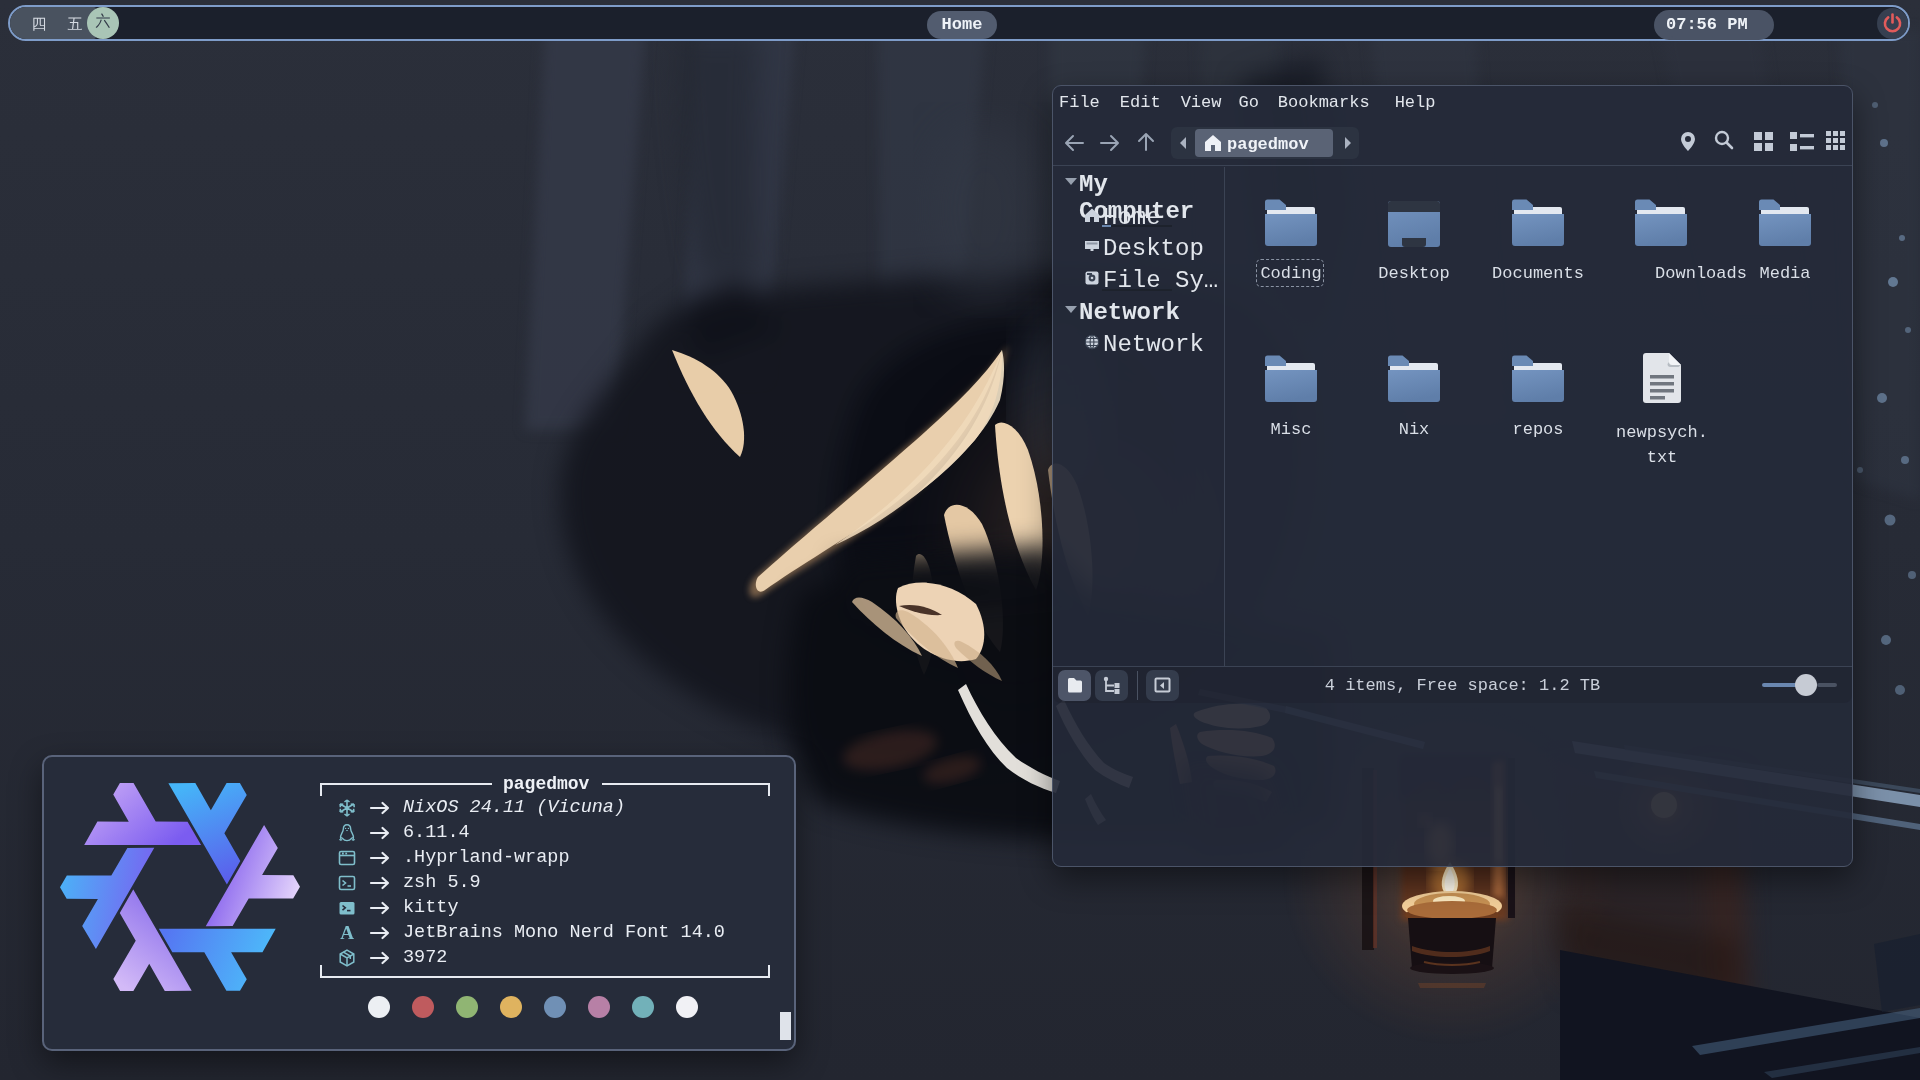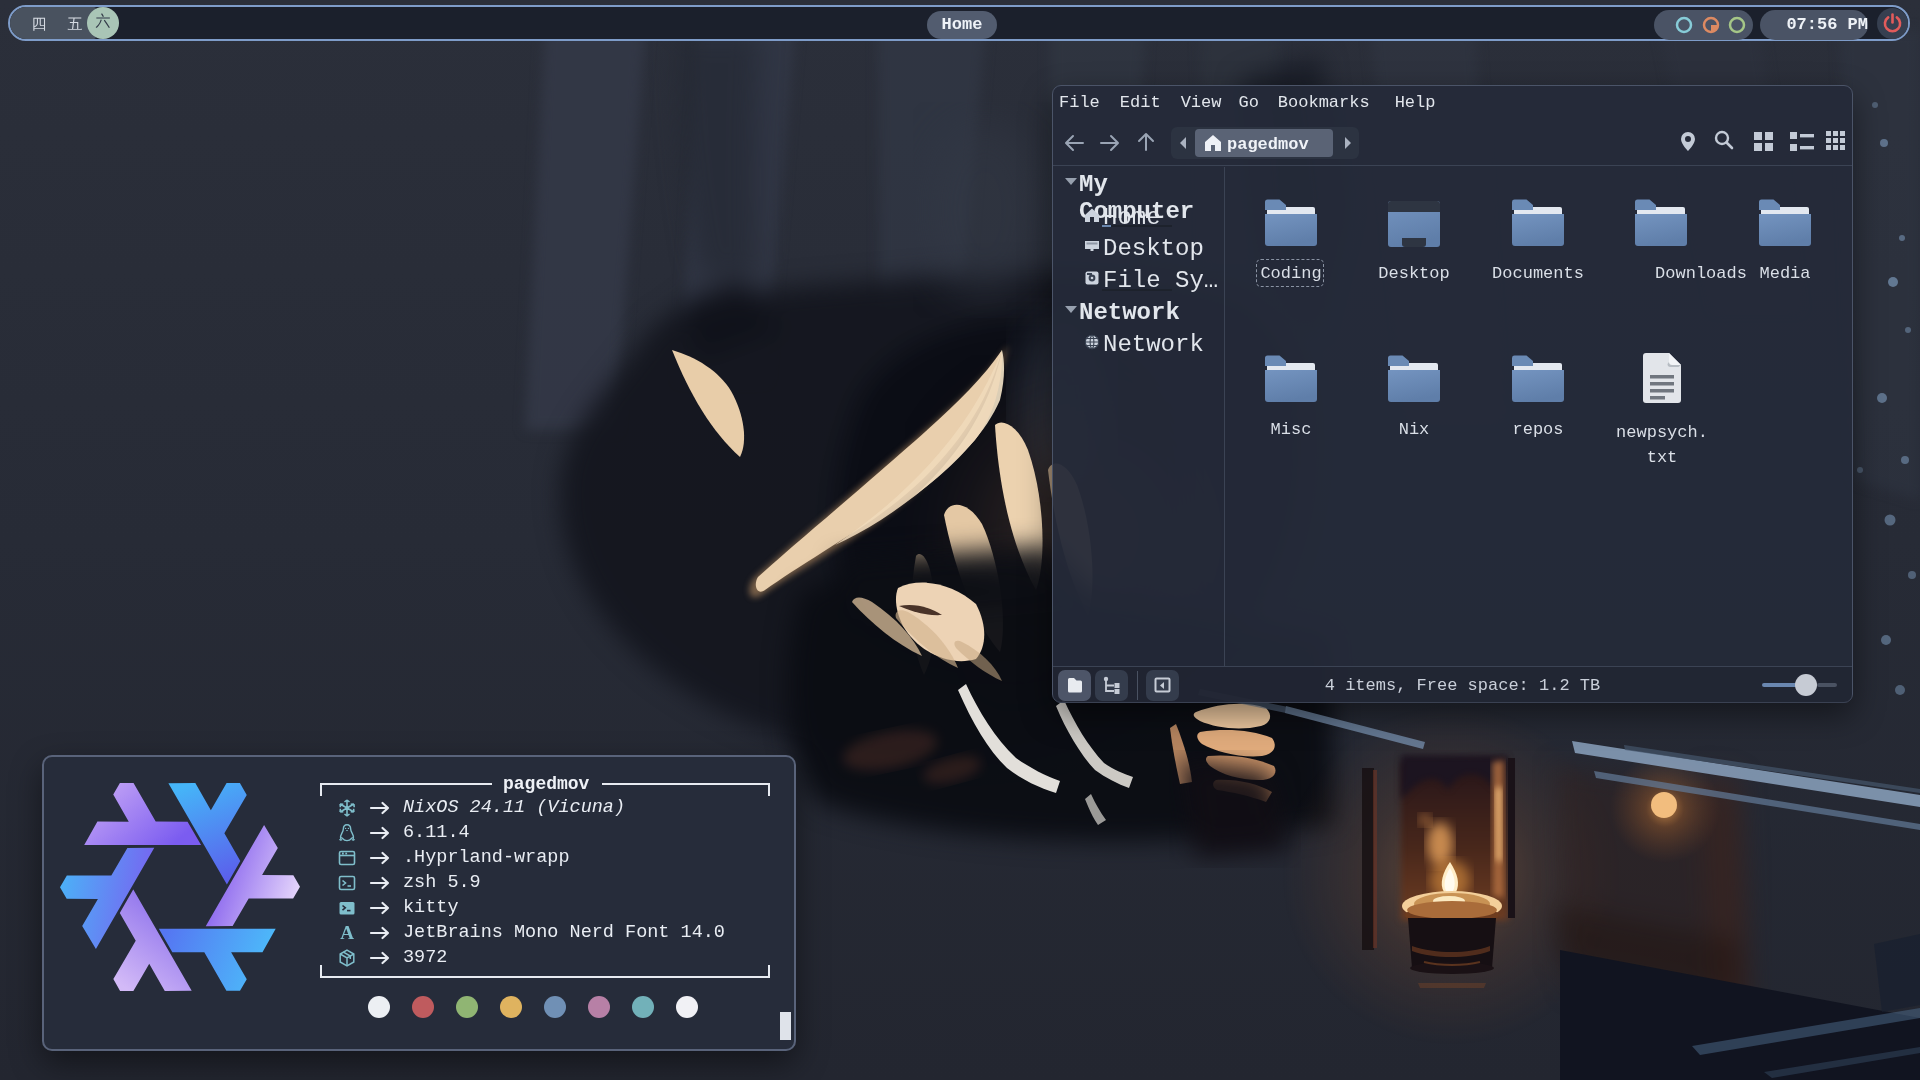--- a/index.html
+++ b/index.html
@@ -209,21 +209,21 @@
  <div style="position:absolute;left:77px;top:0;width:32px;height:32px;background:#a9c5b6;border-radius:50%;text-align:center;line-height:32px;font-size:15px;color:#333b49;">六</div>
  <div style="position:absolute;left:917px;top:4px;width:70px;height:28px;background:#525c6f;border-radius:14px;text-align:center;line-height:28px;font-size:17px;font-weight:bold;color:#eef2f7;">Home</div>
  <div style="position:absolute;left:1644px;top:3px;width:99px;height:30px;background:#4a5365;border-radius:15px;">
   <svg width="99" height="30">
    <circle cx="30" cy="15" r="7" fill="none" stroke="#87ccd8" stroke-width="2.5"></circle>
    <circle cx="57" cy="15" r="7" fill="none" stroke="#dd8a62" stroke-width="2.5"></circle>
    <path d="M57,15 L64,15 A7,7 0 0 1 57,22 Z" fill="#dd8a62"></path>
    <circle cx="83" cy="15" r="7" fill="none" stroke="#a5c687" stroke-width="2.5"></circle>
   </svg>
  </div>
- <div style="position:absolute;left:1750px;top:3px;width:108px;height:30px;background:#4a5365;border-radius:15px;text-align:right;line-height:30px;font-size:17px;font-weight:bold;color:#eef2f7;">07:56 PM</div>
+ <div style="position:absolute;left:1656px;top:3px;width:108px;height:30px;background:#4a5365;border-radius:15px;text-align:left;line-height:30px;font-size:17px;font-weight:bold;color:#eef2f7;">07:56 PM</div>
  <div style="position:absolute;left:1867px;top:1px;width:31px;height:31px;background:#363f50;border-radius:50%;">
   <svg width="31" height="31" viewBox="0 0 31 31">
    <path d="M 11.2,9.4 A 7.6,7.6 0 1 0 19.8,9.4" fill="none" stroke="#e25b5b" stroke-width="2.6" stroke-linecap="round"></path>
    <line x1="15.5" y1="6.5" x2="15.5" y2="14.5" stroke="#e25b5b" stroke-width="2.6" stroke-linecap="round"></line>
   </svg>
  </div>
 </div>
 
 <svg width="0" height="0" style="position:absolute">
 <defs>
@@ -246,21 +246,21 @@
  <path d="M4,7 a3,3 0 0 1 3-3 h23 l12,12 v35 a3,3 0 0 1 -3,3 H7 a3,3 0 0 1 -3-3 Z" fill="#e2e5ea"></path>
  <path d="M30,4 l12,12 h-9 a3,3 0 0 1 -3,-3 Z" fill="#f2f4f7"></path>
  <path d="M30,13 a3,3 0 0 0 3,3 h9 l-2.5,2 h-8 a3,3 0 0 1 -3,-3 Z" fill="#9aa0a9" opacity="0.6"></path>
  <rect x="11" y="26" width="24" height="3.5" fill="#70767f"></rect>
  <rect x="11" y="33" width="24" height="3.5" fill="#70767f"></rect>
  <rect x="11" y="40" width="24" height="3.5" fill="#70767f"></rect>
  <rect x="11" y="47" width="15" height="3.5" fill="#70767f"></rect>
 </symbol>
 </defs>
 </svg>
-<div class="win" style="left:1052px;top:85px;width:801px;height:618px;background:rgba(37,42,57,0.93);border:1px solid #4b5468;border-radius:9px;color:#e2e6ec;">
+<div class="win" style="left:1052px;top:85px;width:801px;height:782px;background:rgba(37,42,57,0.93);border:1px solid #4b5468;border-radius:9px;color:#e2e6ec;">
 
  <div style="position:absolute;left:6px;top:0;height:33px;line-height:33px;font-size:17px;">
   <span style="margin-right:20px;">File</span><span style="margin-right:20px;">Edit</span><span style="margin-right:17px;">View</span><span style="margin-right:19px;">Go</span><span style="margin-right:25px;">Bookmarks</span><span>Help</span>
  </div>
 
  <div style="position:absolute;left:0;top:33px;width:799px;height:47px;border-bottom:1px solid #3b4354;">
   <svg width="799" height="47">
    <g stroke="#9aa4b4" stroke-width="2" fill="none" stroke-linecap="round" stroke-linejoin="round">
     <path d="M30,24 H14 M20,17 l-7,7 7,7"></path>
     <path d="M48,24 H64 M58,17 l7,7 -7,7"></path>

